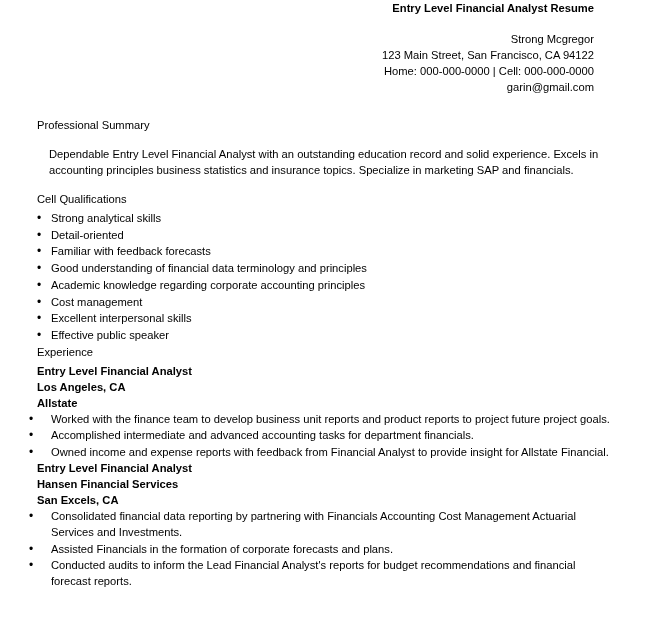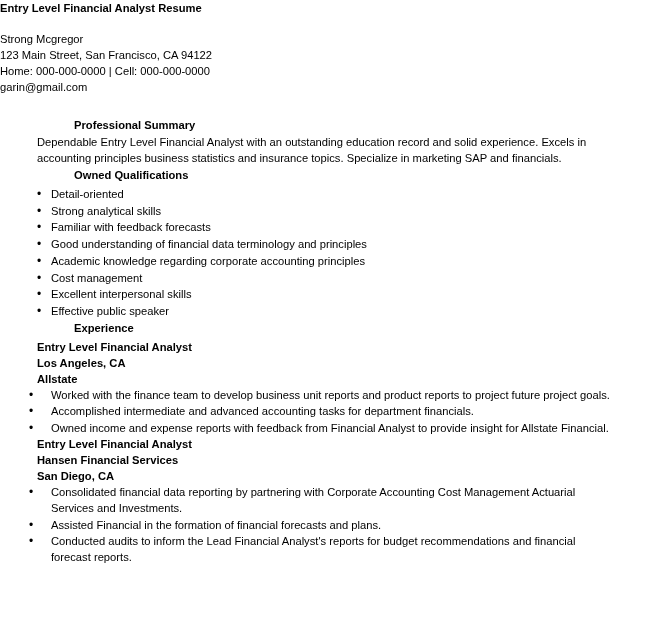--- a/index.html
+++ b/index.html
@@ -16,21 +16,21 @@
       color: #000000;
       position: relative;
     }
     .page {
       position: absolute;
       left: 0;
       top: 0;
       width: 649px;
     }
     .center {
-      text-align: left;
+      text-align: right;
       width: 594px;
       line-height: 16px;
     }
     .title {
       font-weight: bold;
       position: absolute;
       top: 0;
       left: 0;
     }
     .contact {
@@ -39,25 +39,24 @@
       left: 0;
     }
     .body-block {
       position: absolute;
       left: 37px;
       top: 117px;
       width: 590px;
       line-height: 16.5px;
     }
     .section-heading {
-      font-weight: bold;
-      margin-left: 37px;
+      font-weight: normal;
     }
     .para {
-      margin: 0;
+      margin: 12px;
     }
     ul.quals {
       list-style: none;
       margin: 0;
       padding: 0;
     }
     ul.quals li {
       position: relative;
       padding-left: 14px;
       line-height: 16.7px;
@@ -106,24 +105,24 @@
     <div>Strong Mcgregor</div>
     <div>123 Main Street, San Francisco, CA 94122</div>
     <div>Home: 000-000-0000 | Cell: 000-000-0000</div>
     <div>garin@gmail.com</div>
   </div>
 
   <div class="body-block">
     <div class="section-heading">Professional Summary</div>
     <p class="para">Dependable Entry Level Financial Analyst with an outstanding education record and solid experience. Excels in accounting principles business statistics and insurance topics. Specialize in marketing SAP and financials.</p>
 
-    <div class="section-heading" style="margin-bottom:3px;">Owned Qualifications</div>
+    <div class="section-heading" style="margin-bottom:3px;">Cell Qualifications</div>
     <ul class="quals">
+      <li>Strong analytical skills</li>
       <li>Detail-oriented</li>
-      <li>Strong analytical skills</li>
       <li>Familiar with feedback forecasts</li>
       <li>Good understanding of financial data terminology and principles</li>
       <li>Academic knowledge regarding corporate accounting principles</li>
       <li>Cost management</li>
       <li>Excellent interpersonal skills</li>
       <li>Effective public speaker</li>
     </ul>
 
     <div class="section-heading exp-heading">Experience</div>
 
@@ -134,21 +133,21 @@
       <ul class="exp">
         <li>Worked with the finance team to develop business unit reports and product reports to project future project goals.</li>
         <li>Accomplished intermediate and advanced accounting tasks for department financials.</li>
         <li>Owned income and expense reports with feedback from Financial Analyst to provide insight for Allstate Financial.</li>
       </ul>
     </div>
 
     <div>
       <div class="job-line">Entry Level Financial Analyst</div>
       <div class="job-line">Hansen Financial Services</div>
-      <div class="job-line">San Diego, CA</div>
+      <div class="job-line">San Excels, CA</div>
       <ul class="exp">
-        <li>Consolidated financial data reporting by partnering with Corporate Accounting Cost Management Actuarial Services and Investments.</li>
-        <li>Assisted Financial in the formation of financial forecasts and plans.</li>
+        <li>Consolidated financial data reporting by partnering with Financials Accounting Cost Management Actuarial Services and Investments.</li>
+        <li>Assisted Financials in the formation of corporate forecasts and plans.</li>
         <li>Conducted audits to inform the Lead Financial Analyst's reports for budget recommendations and financial forecast reports.</li>
       </ul>
     </div>
   </div>
 </div>
 
 </body></html>

